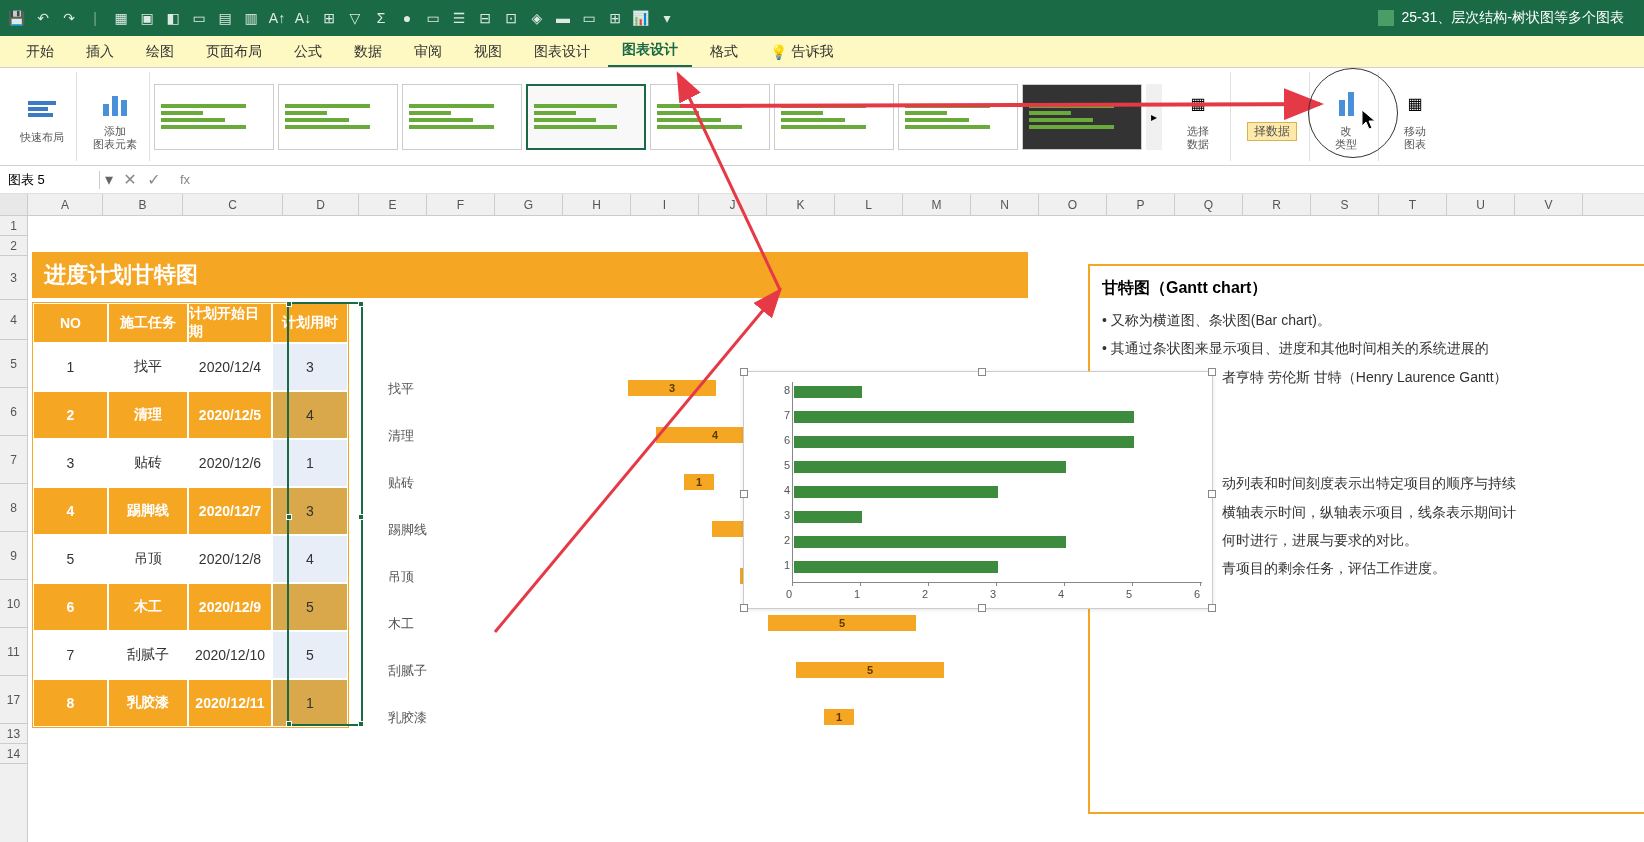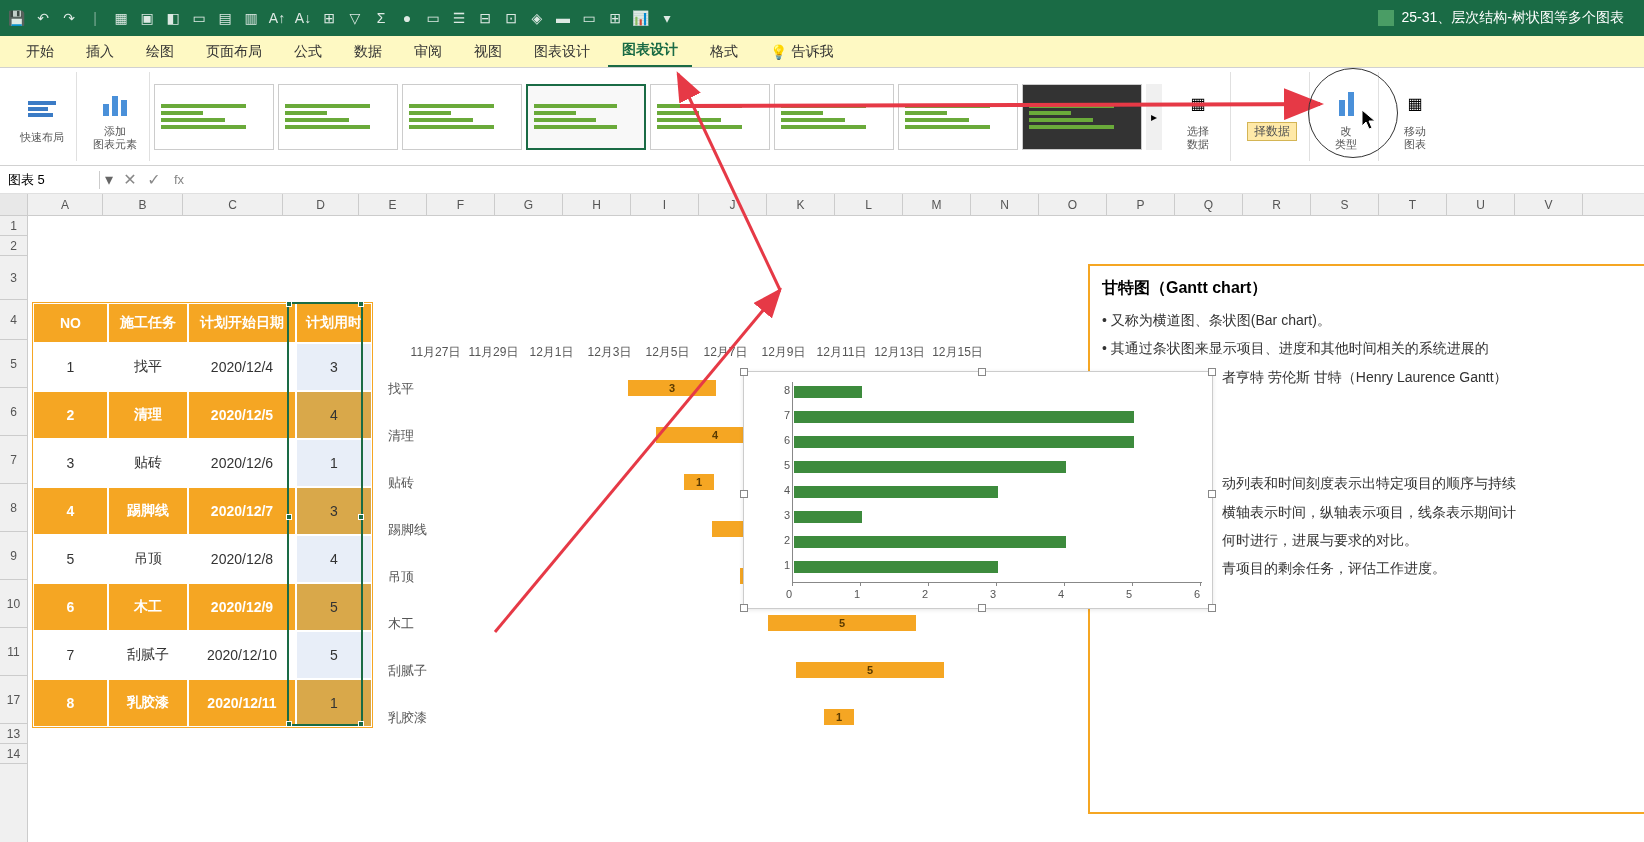--- a/index.html
+++ b/index.html
@@ -31,42 +31,42 @@
     .bar-row.med { width: 60%; }
     .bar-row.long { width: 80%; }
     .gallery-arrow { width: 16px; height: 66px; display: flex; align-items: center; justify-content: center; background: #f0f0f0; cursor: pointer; font-size: 12px; }
     .circle-highlight { position: absolute; width: 90px; height: 90px; border: 1px solid #333; border-radius: 50%; top: 68px; right: 246px; pointer-events: none; z-index: 50; }
     
     .namebox-bar { background: #fff; height: 28px; display: flex; align-items: center; border-bottom: 1px solid #e0e0e0; }
     .namebox { width: 100px; border-right: 1px solid #ccc; padding: 0 8px; font-size: 13px; display:flex; align-items:center; }
     .namebox-dd { width: 18px; text-align: center; color: #666; cursor: pointer; }
     .fx-x { width: 24px; text-align: center; color: #888; }
     .fx-check { width: 24px; text-align: center; color: #888; }
-    .formula-bar { flex: 1; padding: 0 8px; color: #888; font-size: 13px; }
+    .formula-bar { flex: 1; padding: 0 8px; color: #888; font-size: 13px; margin-left: 6px; }
     
     .sheet-area { position: relative; background: #fff; height: 648px; overflow: hidden; }
     .col-headers { display: flex; height: 22px; background: #f0f0f0; border-bottom: 1px solid #ccc; }
     .corner { width: 28px; border-right: 1px solid #ccc; background: #e8e8e8; }
     .col-h { border-right: 1px solid #ccc; text-align: center; font-size: 12px; color: #555; line-height: 22px; }
     .row-area { display: flex; height: calc(100% - 22px); }
     .row-nums { width: 28px; background: #f0f0f0; border-right: 1px solid #ccc; }
     .row-n { height: 44px; border-bottom: 1px solid #ccc; text-align: center; font-size: 12px; color: #555; line-height: 44px; }
     .row-n.short { height: 20px; line-height: 20px; }
     
     .content-area { position: relative; flex: 1; }
     
     .title-banner { position: absolute; left: 4px; top: 36px; width: 996px; height: 46px; background: #f5a623; color: #fff; display: flex; align-items: center; padding-left: 12px; font-size: 22px; font-weight: bold; }
     
     .task-table { position: absolute; left: 4px; top: 86px; border: 1px solid #f5a623; }
     .task-row { display: flex; height: 48px; }
     .task-cell { border: 1px solid #fff; display: flex; align-items: center; justify-content: center; font-size: 14px; }
     .task-cell.hdr { background: #f5a623; color: #fff; font-weight: bold; height: 40px; }
     .task-cell.c-no { width: 75px; }
     .task-cell.c-name { width: 80px; }
-    .task-cell.c-date { width: 108px; }
+    .task-cell.c-date { width: 84px; }
     .task-cell.c-dur { width: 76px; }
     .task-row.odd .task-cell { background: #fff; color: #333; }
     .task-row.even .task-cell { background: #f5a623; color: #fff; font-weight: bold; }
     .task-cell.c-dur.sel { background: #e8eef8 !important; color: #333 !important; font-weight: normal !important; }
     .task-row.even .task-cell.c-dur.sel { background: #d9a84a !important; color: #333 !important; }
     .selection-border { position: absolute; border: 2px solid #1a6b45; pointer-events: none; z-index: 20; }
     .sel-handle { position: absolute; width: 6px; height: 6px; background: #1a6b45; border: 1px solid #fff; }
     
     .gantt-chart { position: absolute; left: 340px; top: 86px; width: 660px; height: 430px; }
     .gantt-xlabels { display: flex; font-size: 12px; color: #555; height: 24px; align-items: center; position: absolute; top: 38px; left: 40px; gap: 3px; }
@@ -316,20 +316,21 @@
       <div class="row-n" style="height:48px;line-height:48px">9</div>
       <div class="row-n" style="height:48px;line-height:48px">10</div>
       <div class="row-n" style="height:48px;line-height:48px">11</div>
       <div class="row-n" style="height:48px;line-height:48px">17</div>
       <div class="row-n short">13</div>
       <div class="row-n short">14</div>
     </div>
 
     <div class="content-area">
 
+      <div class="title-banner">进度计划甘特图</div>
 
       <div class="task-table">
         <div class="task-row" style="height:40px">
           <div class="task-cell hdr c-no">NO</div>
           <div class="task-cell hdr c-name">施工任务</div>
           <div class="task-cell hdr c-date">计划开始日期</div>
           <div class="task-cell hdr c-dur">计划用时</div>
         </div>
         <div class="task-row odd">
             <div class="task-cell c-no">1</div>
@@ -384,32 +385,20 @@
       <div class="selection-border" style="left:259px; top:86px; width:76px; height:424px">
         <div class="sel-handle" style="top:-3px;left:-3px"></div>
         <div class="sel-handle" style="top:-3px;right:-3px"></div>
         <div class="sel-handle" style="bottom:-3px;left:-3px"></div>
         <div class="sel-handle" style="bottom:-3px;right:-3px"></div>
         <div class="sel-handle" style="top:50%;left:-3px"></div>
         <div class="sel-handle" style="top:50%;right:-3px"></div>
       </div>
 
       <div class="gantt-chart">
-        <div class="gantt-xlabels">
-          <span>11月27日</span>
-            <span>11月29日</span>
-            <span>12月1日</span>
-            <span>12月3日</span>
-            <span>12月5日</span>
-            <span>12月7日</span>
-            <span>12月9日</span>
-            <span>12月11日</span>
-            <span>12月13日</span>
-            <span>12月15日</span>
-        </div>
         <div class="gantt-task-label" style="top:78px">找平</div>
         <div class="gantt-task-label" style="top:125px">清理</div>
         <div class="gantt-task-label" style="top:172px">贴砖</div>
         <div class="gantt-task-label" style="top:219px">踢脚线</div>
         <div class="gantt-task-label" style="top:266px">吊顶</div>
         <div class="gantt-task-label" style="top:313px">木工</div>
         <div class="gantt-task-label" style="top:360px">刮腻子</div>
         <div class="gantt-task-label" style="top:407px">乳胶漆</div>
 
         <div class="gantt-bar" style="left:260px;top:78px;width:88px">3</div>

